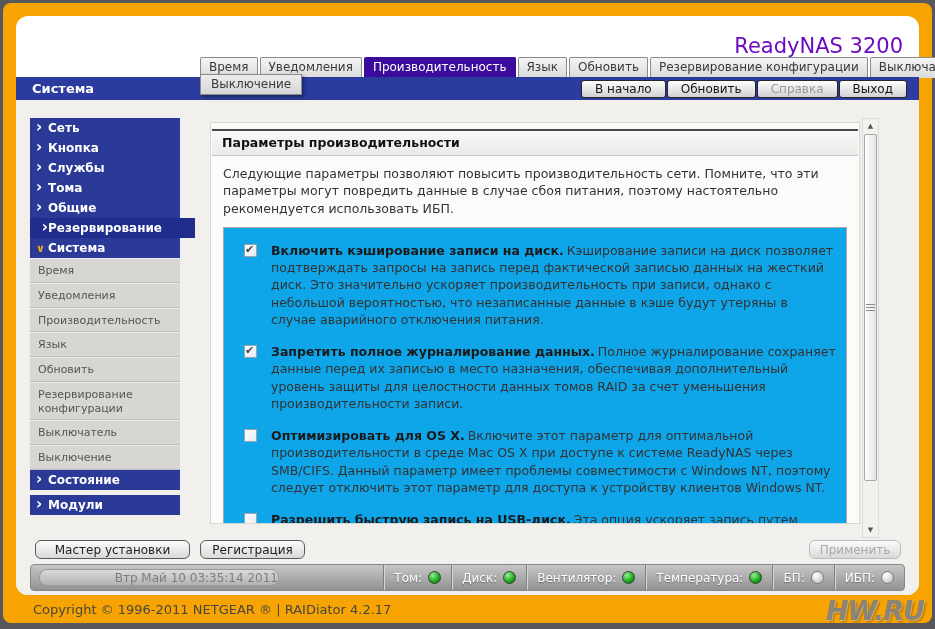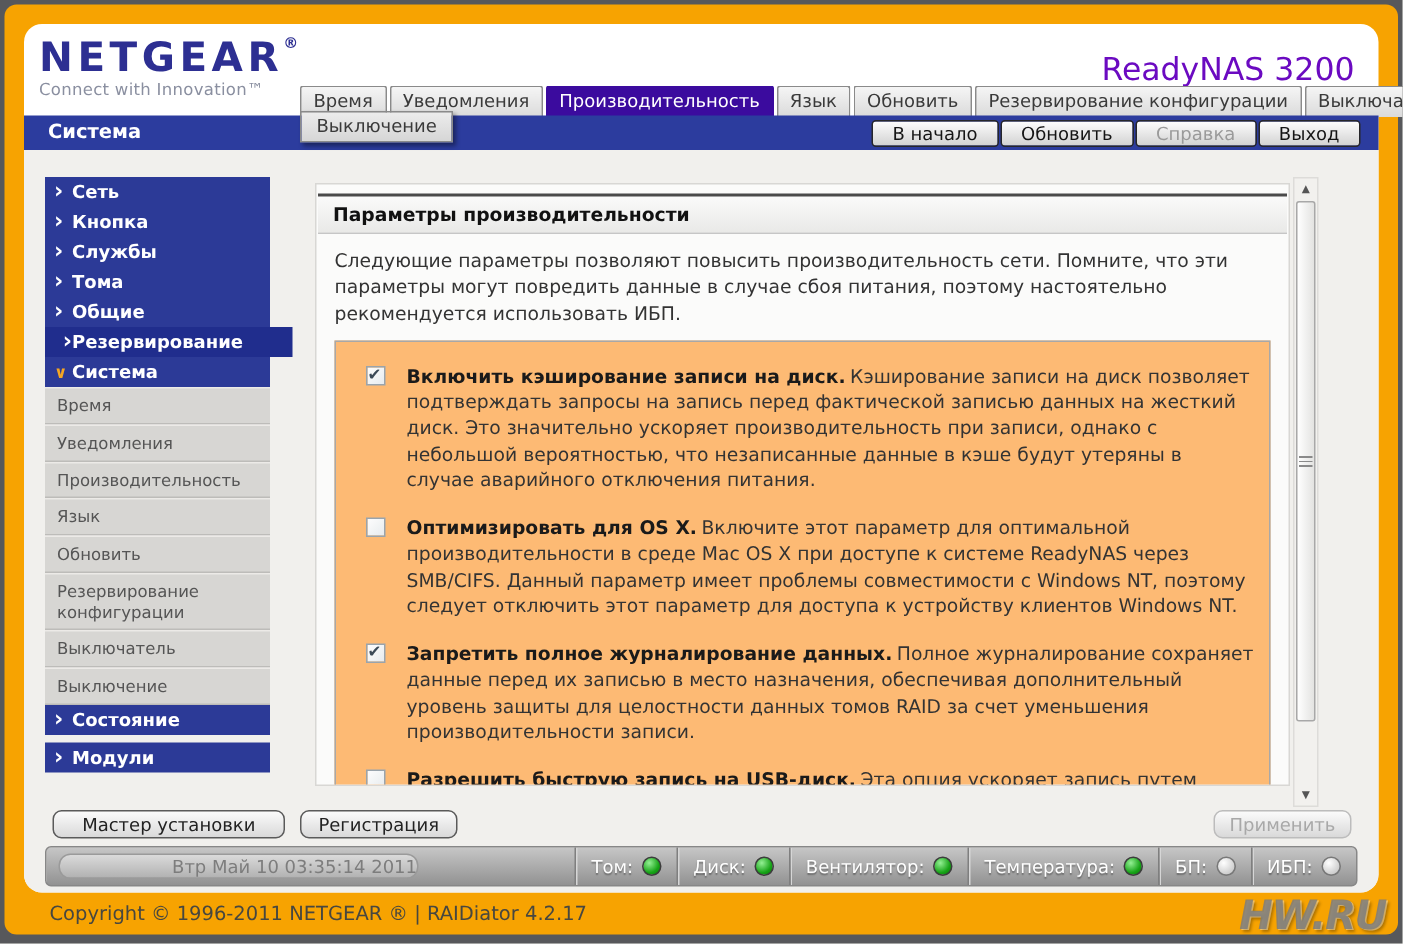--- a/index.html
+++ b/index.html
@@ -53,21 +53,21 @@
   .sb-sub{box-sizing:border-box;background:#d7d6d3;color:#555;font-size:11px;padding:5px 8px 4px;
     border-top:1px solid #eceae7;border-bottom:1px solid #bdbcb9;line-height:1.25;cursor:pointer;}
   .sb-spacer{height:5px;}
 
   
   .main-panel{position:absolute;left:194px;top:22px;width:650px;height:402px;box-sizing:border-box;
     background:#fbfbfa;border:1px solid #d8d7d4;overflow:hidden;}
   .panel-header{margin:6px 1px 0;border-top:2px solid #4a4a4a;border-bottom:1px solid #c6c6c6;
     background:linear-gradient(#fafafa,#e9e9e7);padding:4px 10px 5px;font-size:12.5px;font-weight:bold;color:#111;}
   .panel-intro{font-size:12.5px;color:#333;margin:9px 12px 4px;line-height:1.38;width:600px;}
-  .options-box{margin:10px 12px;border:1px solid #a8a8a8;background:#fdba74;padding:14px 0 4px;}
+  .options-box{margin:10px 12px;border:1px solid #a8a8a8;background:#0ea5e9;padding:14px 0 4px;}
   .option{display:flex;padding:0 10px 15px 20px;}
   .checkbox{flex:none;width:13px;height:13px;margin-top:2px;box-sizing:border-box;
     border:1px solid #99a4ad;background:linear-gradient(135deg,#fdfdfd,#e7ebee);position:relative;cursor:pointer;}
   .checkbox.checked::after{content:"✔";position:absolute;left:0px;top:-2px;font-size:11px;font-weight:bold;color:#3c4a57;}
   .option-text{margin:0 0 0 14px;width:577px;font-size:12.5px;color:#333;line-height:1.38;}
   .option-title{color:#1a1a1a;margin-right:3px;}
 
   
   .scrollbar{position:absolute;left:846px;top:18px;width:17px;height:420px;box-sizing:border-box;
     background:#f2f1ee;border:1px solid #dddcd9;}
@@ -108,24 +108,20 @@
     letter-spacing:-1px;color:rgba(125,125,125,.85);
     text-shadow:1px 1px 0 rgba(255,255,255,.4),2px 2px 2px rgba(0,0,0,.3);}
 </style>
 </head>
 <body>
 
 <div class="frame">
   <div class="card">
 
     <div class="header-area">
-      <div class="logo-block">
-        <div><span class="logo-text">NETGEAR</span><span class="logo-mark">®</span></div>
-        <div class="tagline">Connect with Innovation™</div>
-      </div>
       <div class="product">ReadyNAS 3200</div>
 
       <div class="tabs">
         <span class="tab">Время</span><span class="tab">Уведомления</span><span class="tab selected">Производительность</span><span class="tab">Язык</span><span class="tab">Обновить</span><span class="tab">Резервирование конфигурации</span><span class="tab">Выключатель</span>
       </div>
     </div>
 
     <div class="bluebar">
       <span class="section-title">Система</span>
       <div class="bluebar-buttons">
@@ -195,29 +191,29 @@
         <p class="panel-intro">Следующие параметры позволяют повысить производительность сети. Помните, что эти параметры могут повредить данные в случае сбоя питания, поэтому настоятельно рекомендуется использовать ИБП.</p>
 
         <div class="options-box">
           <div class="option">
             <span class="checkbox checked"></span>
             <p class="option-text">
               <b class="option-title">Включить кэширование записи на диск.</b><span>Кэширование записи на диск позволяет подтверждать запросы на запись перед фактической записью данных на жесткий диск. Это значительно ускоряет производительность при записи, однако с небольшой вероятностью, что незаписанные данные в кэше будут утеряны в случае аварийного отключения питания.</span>
             </p>
           </div>
           <div class="option">
+            <span class="checkbox checked"></span>
+            <p class="option-text">
+              <b class="option-title">Запретить полное журналирование данных.</b><span>Полное журналирование сохраняет данные перед их записью в место назначения, обеспечивая дополнительный уровень защиты для целостности данных томов RAID за счет уменьшения производительности записи.</span>
+            </p>
+          </div>
+          <div class="option">
             <span class="checkbox unchecked"></span>
             <p class="option-text">
               <b class="option-title">Оптимизировать для OS X.</b><span>Включите этот параметр для оптимальной производительности в среде Mac OS X при доступе к системе ReadyNAS через SMB/CIFS. Данный параметр имеет проблемы совместимости с Windows NT, поэтому следует отключить этот параметр для доступа к устройству клиентов Windows NT.</span>
-            </p>
-          </div>
-          <div class="option">
-            <span class="checkbox checked"></span>
-            <p class="option-text">
-              <b class="option-title">Запретить полное журналирование данных.</b><span>Полное журналирование сохраняет данные перед их записью в место назначения, обеспечивая дополнительный уровень защиты для целостности данных томов RAID за счет уменьшения производительности записи.</span>
             </p>
           </div>
           <div class="option">
             <span class="checkbox unchecked"></span>
             <p class="option-text">
               <b class="option-title">Разрешить быструю запись на USB-диск.</b><span>Эта опция ускоряет запись путем доступа к USB-устройству в асинхронном режиме. Если Вы включите эту опцию, не отсоединяйте USB устройство без его корректного размонтирования, т.к. это может привести к нарушению целостности данных на устройстве.</span>
             </p>
           </div>
         </div>
       </div>

